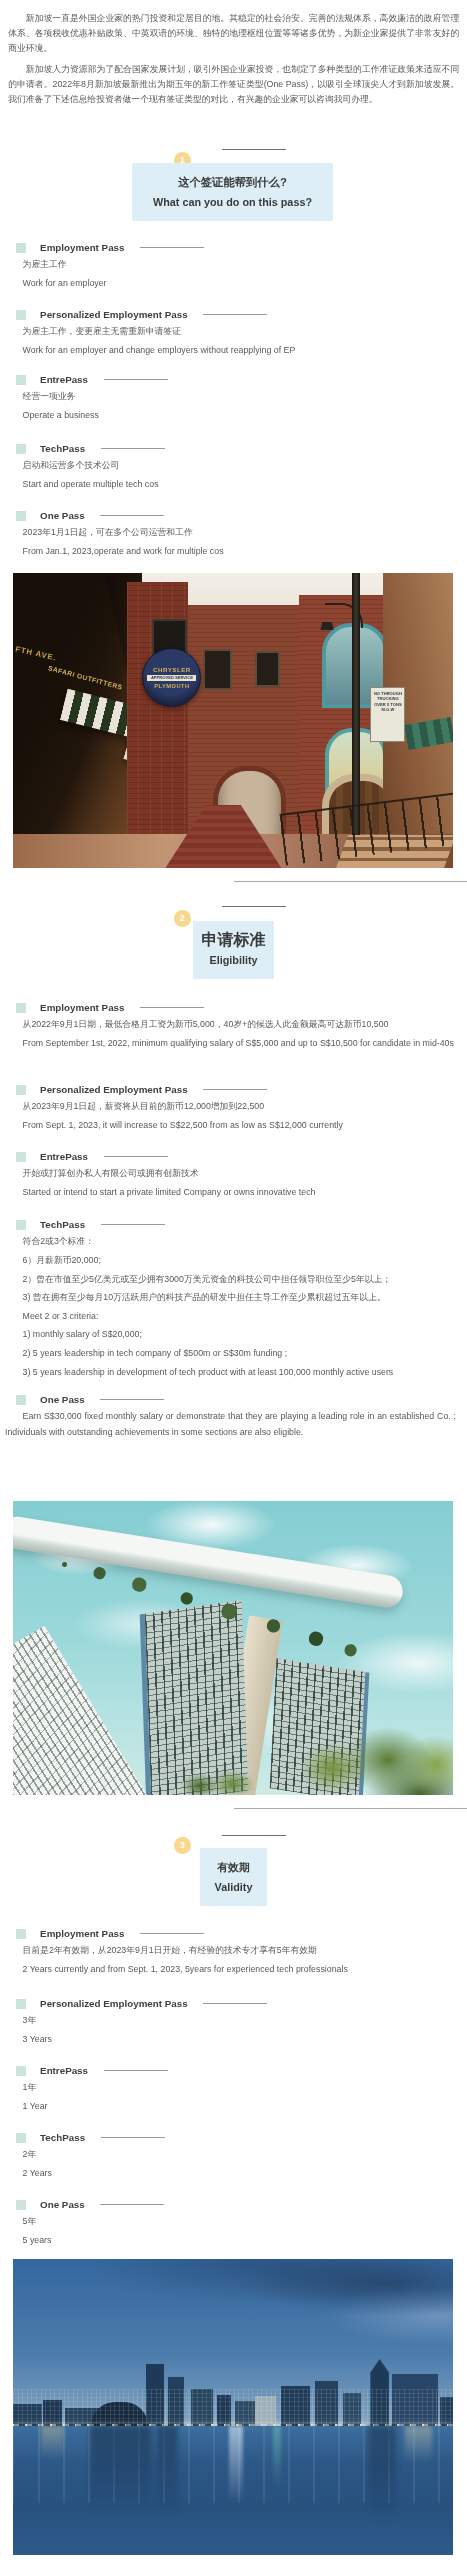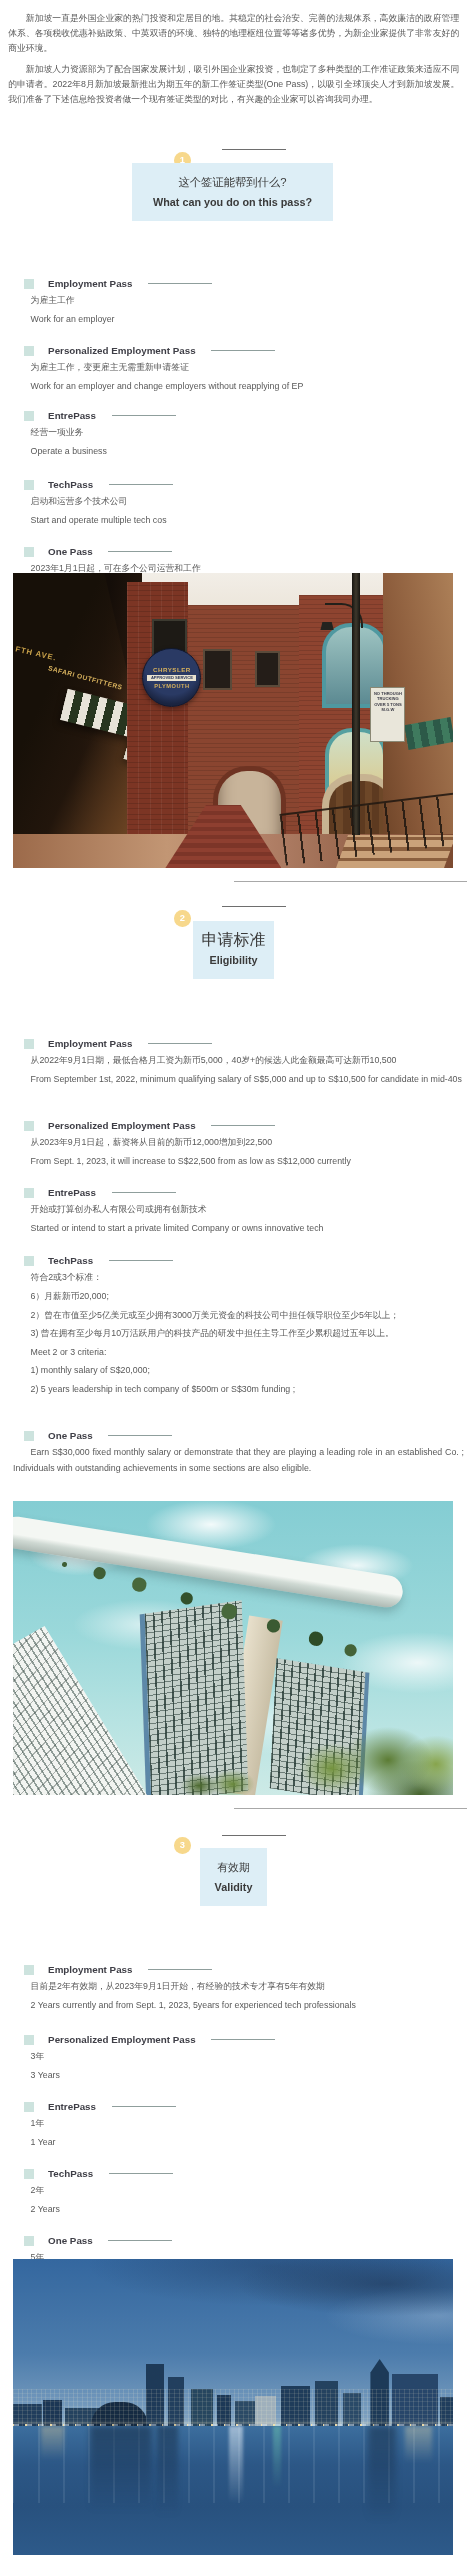--- a/index.html
+++ b/index.html
@@ -9,24 +9,24 @@
   .para{position:absolute;left:8.2px;width:451px;margin:0;color:#595959;font-size:8.8px;
         line-height:15px;text-indent:2em;text-align:justify;}
   
   .shortline{position:absolute;left:222px;width:64px;height:1px;background:#6e6e6e;}
   .longline{position:absolute;left:234px;width:233px;height:0.5px;background:#a8a8a8;}
   .badge{position:absolute;left:174px;width:16.5px;height:16.5px;border-radius:50%;
          background:#f7d88c;color:#ffffff;font-weight:bold;font-size:9.3px;
          display:flex;align-items:center;justify-content:center;}
   .secbox{position:absolute;background:#ddeef6;display:flex;flex-direction:column;
           justify-content:center;align-items:center;gap:3.1px;}
-  .secbox .zh{font-size:11.3px;font-weight:normal;color:#3a3a3a;line-height:16.5px;}
+  .secbox .zh{font-size:11.3px;font-weight:bold;color:#3a3a3a;line-height:16.5px;}
   .secbox .en{font-size:10.8px;font-weight:bold;color:#3a3a3a;line-height:16.5px;}
   
-  .pass-item{position:absolute;left:13px;width:451px;margin-top:36px;}
+  .pass-item{position:absolute;left:5px;width:451px;}
   .pass-title{display:flex;align-items:center;height:13.4px;margin-left:10.8px;}
   .sq{width:10.3px;height:10.3px;background:#cde3de;margin-right:14px;flex:0 0 auto;}
   .pass-label{font-size:9.8px;font-weight:bold;color:#3e3e46;white-space:nowrap;}
   .tline{width:64px;height:1px;background:#8f9e9c;margin-left:15.5px;flex:0 0 auto;}
   .pass-item p{margin:3.1px 0 0;color:#595959;font-size:8.8px;line-height:15.5px;
                text-indent:2em;text-align:justify;}
   
   .photo{position:absolute;left:13.4px;width:440px;overflow:hidden;}
   .photo *{position:absolute;}
   
@@ -326,20 +326,21 @@
       <span class="pass-label">TechPass</span>
       <span class="tline"></span>
     </div>
     <p>符合2或3个标准：</p>
     <p>6）月薪新币20,000;</p>
     <p>2）曾在市值至少5亿美元或至少拥有3000万美元资金的科技公司中担任领导职位至少5年以上；</p>
     <p>3) 曾在拥有至少每月10万活跃用户的科技产品的研发中担任主导工作至少累积超过五年以上。</p>
     <p>Meet 2 or 3 criteria:</p>
     <p>1) monthly salary of S$20,000;</p>
     <p>2) 5 years leadership in tech company of $500m or S$30m  funding ;</p>
+    <p>3) 5 years leadership in development of tech product with at least 100,000 monthly active users</p>
   </div>
   <div class="pass-item" style="top:1393px">
     <div class="pass-title">
       <span class="sq"></span>
       <span class="pass-label">One Pass</span>
       <span class="tline"></span>
     </div>
     <p>Earn S$30,000 fixed monthly salary or demonstrate that they are playing a leading role in an established Co. ; Individuals with outstanding achievements in some sections are also eligible.</p>
   </div>
 

